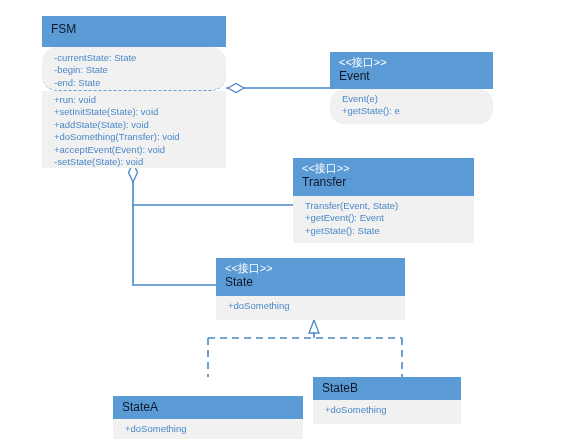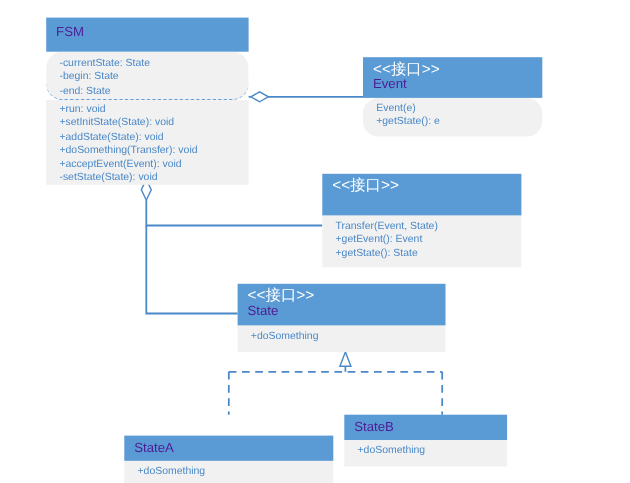--- a/index.html
+++ b/index.html
@@ -22,29 +22,29 @@
     box-sizing: border-box;
   }
   .class-header {
     background: #5b9bd5;
     color: #ffffff;
     box-sizing: border-box;
     padding: 4px 9px 3px 9px;
     overflow: hidden;
   }
   .stereotype {
-    font-size: 14px;
+    font-size: 11px;
     line-height: 13px;
     color: #ffffff;
     white-space: nowrap;
   }
   .class-name {
     font-size: 12px;
     line-height: 15px;
-    color: #4c1d95;
+    color: #0f172a;
     white-space: nowrap;
   }
   .class-body {
     background: #f1f1f1;
     box-sizing: border-box;
     padding: 4px 9px 4px 12px;
     overflow: hidden;
   }
   .member {
     font-size: 9.5px;
@@ -131,20 +131,21 @@
     </div>
     <div class="class-body" style="height:35px;border-radius:14px;">
       <div class="member">Event(e)</div>
       <div class="member">+getState(): e</div>
     </div>
   </div>
 
   <div class="uml-class" style="left:293px; top:158px; width:181px;">
     <div class="class-header" style="height:38px;">
       <div class="stereotype">&lt;&lt;接口&gt;&gt;</div>
+      <div class="class-name">Transfer</div>
     </div>
     <div class="class-body" style="height:47px;">
       <div class="member">Transfer(Event, State)</div>
       <div class="member">+getEvent(): Event</div>
       <div class="member">+getState(): State</div>
     </div>
   </div>
 
   <div class="uml-class" style="left:216px; top:258px; width:189px;">
     <div class="class-header" style="height:38px;">

